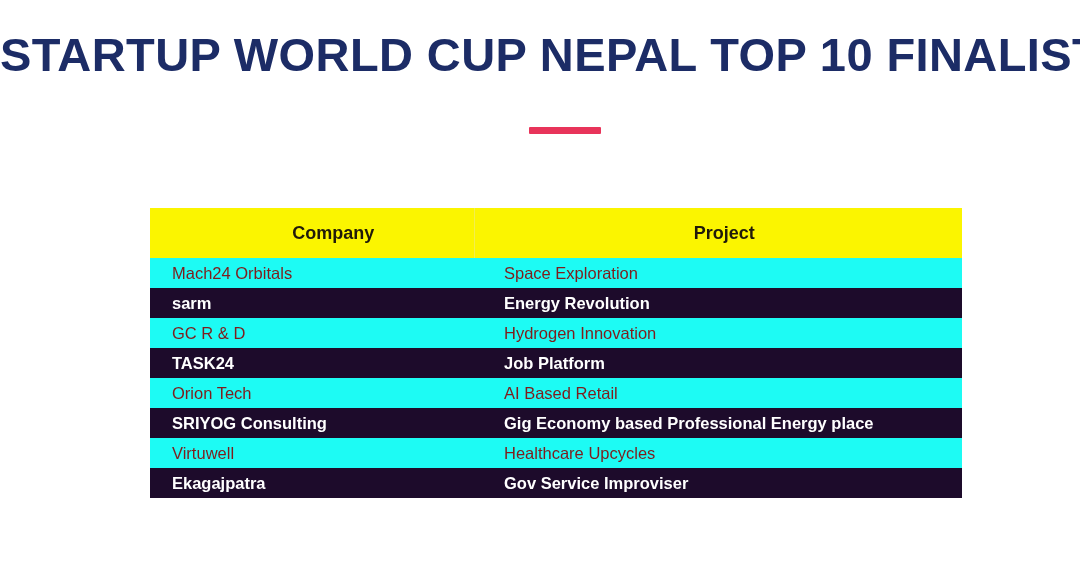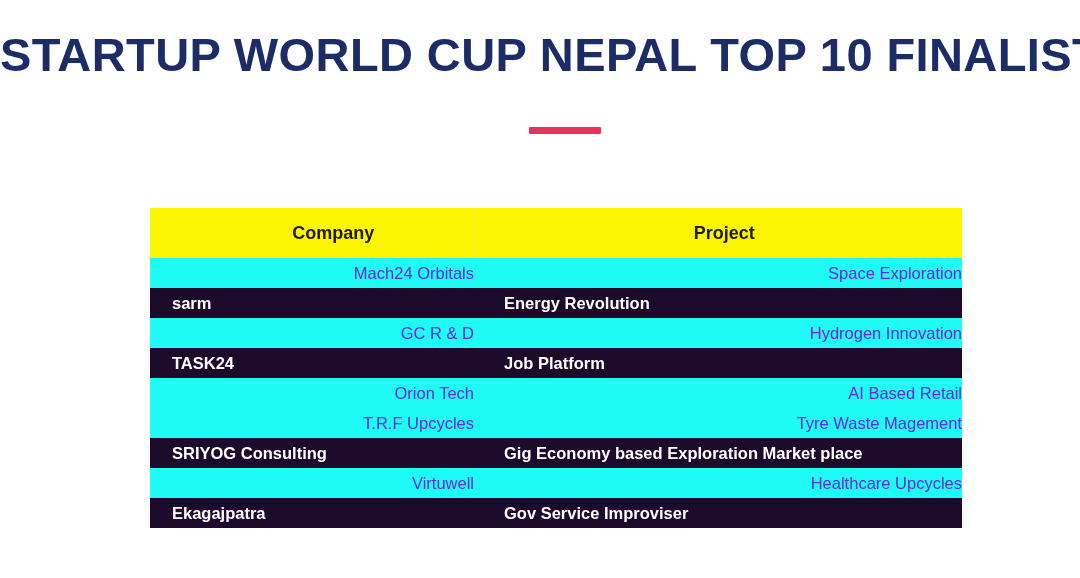--- a/index.html
+++ b/index.html
@@ -89,22 +89,21 @@
     color: #4f9aa0;
   }
   tr.row-dark td {
     background: #1d0b2b;
     color: #ffffff;
     font-weight: 600;
     margin-top: 47px;
   }
   tr.row-light td.cell-company,
   tr.row-light td.cell-project {
-    color: #6d28d9;
-    text-align: right;
+    color: #7f1d1d;
   }
 </style>
 </head>
 <body>
 
 <div class="slide-title">STARTUP WORLD CUP NEPAL TOP 10 FINALIST</div>
 
 <div class="title-rule"></div>
 
 <table class="finalist-table">
@@ -132,27 +131,23 @@
         <td class="cell-project">Hydrogen Innovation</td>
       </tr>
       <tr class="row-dark">
         <td class="cell-company">TASK24</td>
         <td class="cell-project">Job Platform</td>
       </tr>
       <tr class="row-light">
         <td class="cell-company">Orion Tech</td>
         <td class="cell-project">AI Based Retail</td>
       </tr>
-      <tr class="row-light">
-        <td class="cell-company">T.R.F Upcycles</td>
-        <td class="cell-project">Tyre Waste Magement</td>
-      </tr>
       <tr class="row-dark">
         <td class="cell-company">SRIYOG Consulting</td>
-        <td class="cell-project">Gig Economy based Exploration Market place</td>
+        <td class="cell-project">Gig Economy based Professional Energy place</td>
       </tr>
       <tr class="row-light">
         <td class="cell-company">Virtuwell</td>
         <td class="cell-project">Healthcare Upcycles</td>
       </tr>
       <tr class="row-dark">
         <td class="cell-company">Ekagajpatra</td>
         <td class="cell-project">Gov Service Improviser</td>
       </tr>
     </tbody>

